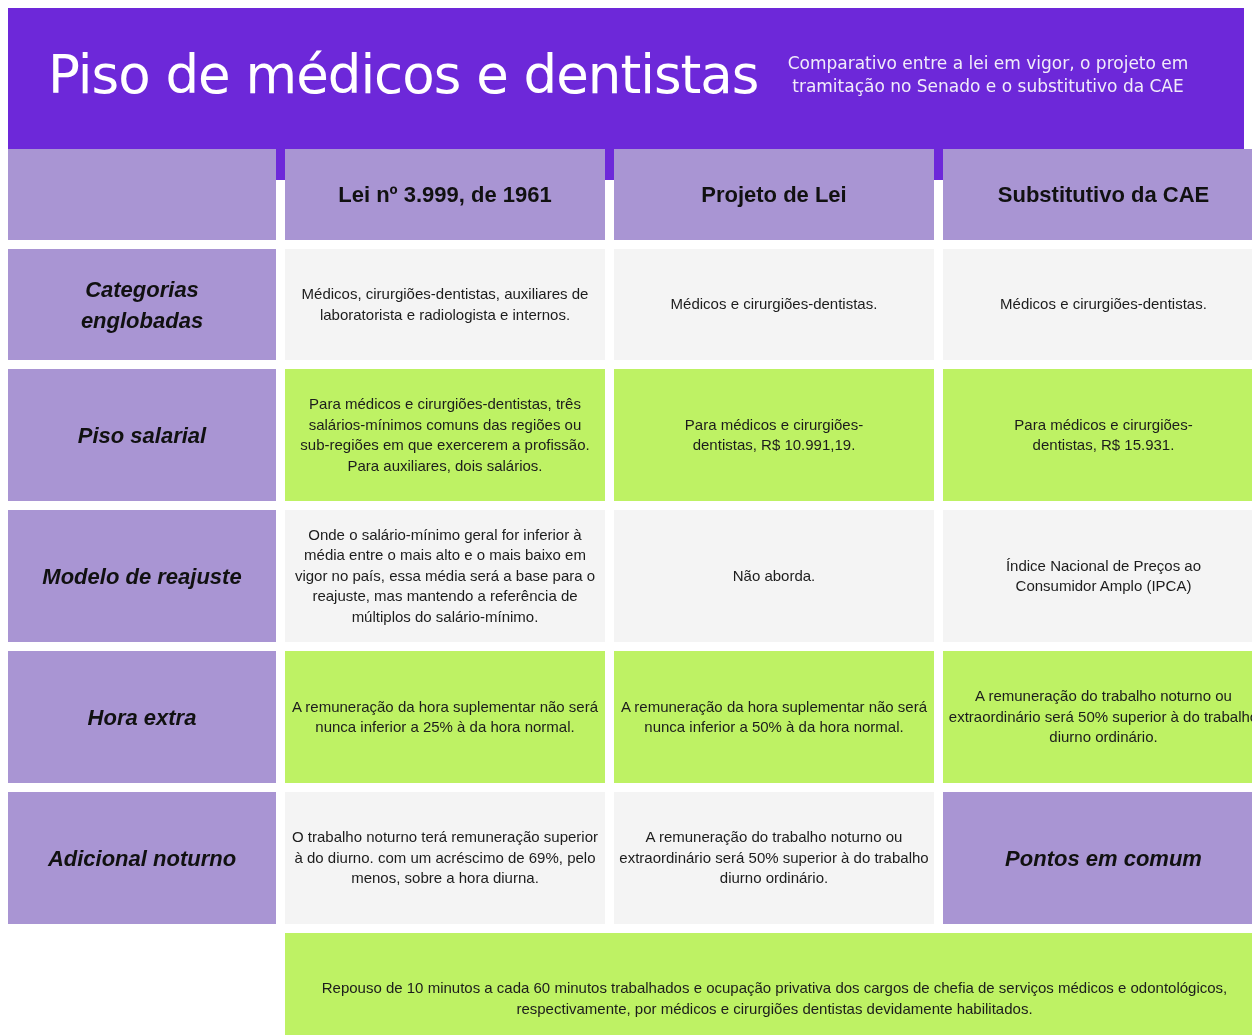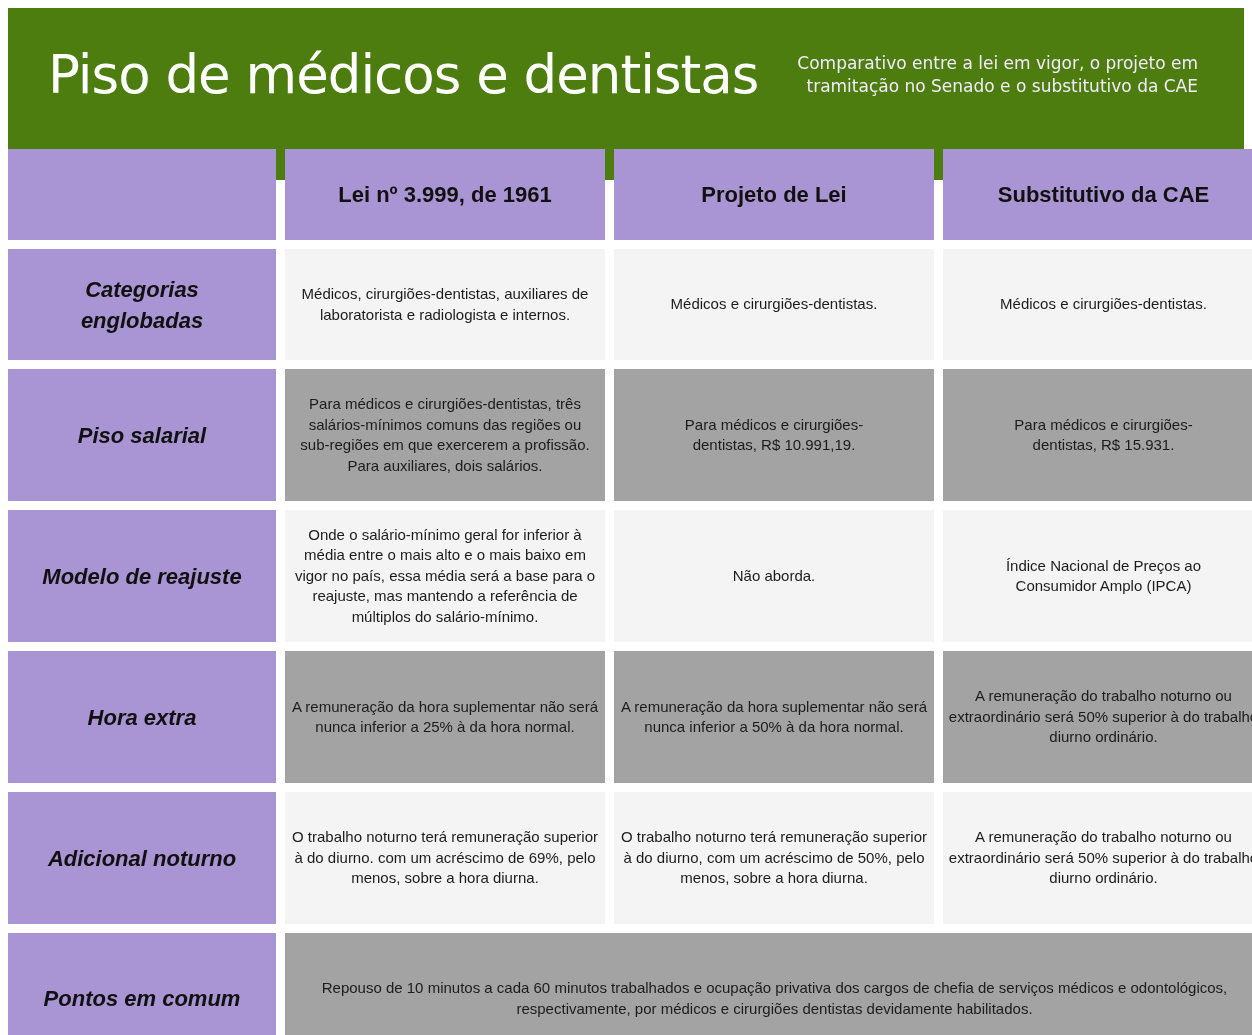--- a/index.html
+++ b/index.html
@@ -1,41 +1,41 @@
 <!DOCTYPE html>
 <html><head>
   <meta charset="utf-8">
   <style>
     html, body { margin: 0; padding: 0; background: #ffffff; }
     body { width: 1252px; height: 1035px; position: relative; overflow: hidden; font-family: "Liberation Sans", sans-serif; }
     .banner {
       position: absolute; left: 8px; top: 8px; width: 1236px; height: 172px;
-      background: #4d7c0f; color: #ffffff;
+      background: #6d28d9; color: #ffffff;
     }
     .banner-title {
       position: absolute; left: 40px; top: 32px; font-size: 53px; line-height: 70px;
       font-family: "DejaVu Sans", sans-serif; letter-spacing: -1px; font-weight: normal; margin: 0;
     }
     .banner-sub {
-      position: absolute; left: 770px; top: 44px; width: 420px; text-align: right;
+      position: absolute; left: 770px; top: 44px; width: 420px; text-align: center;
       font-size: 17px; line-height: 23px; font-family: "DejaVu Sans", sans-serif; color: #f1ecfa;
     }
     .grid {
       position: absolute; left: 8px; top: 149px;
       display: grid;
       grid-template-columns: 268px 320px 320px 321px;
       grid-template-rows: 91px 111px 132px 132px 132px 132px 131px;
       column-gap: 2px; row-gap: 3px; gap: 9px;
     }
     .cell { display: flex; align-items: center; justify-content: center; text-align: center; box-sizing: border-box; }
     .hd { background: #a995d3; color: #111; font-weight: bold; font-size: 22px; line-height: 32px; padding: 0 10px; }
     .rowhead { background: #a995d3; color: #111; font-weight: bold; font-size: 22px; line-height: 31px; padding: 0 16px; font-style: italic; }
     .body { color: #1c1c1c; font-size: 15px; line-height: 20.5px; padding: 0 4px; }
     .gray { background: #f4f4f4; }
-    .white { background: #a3a3a3; }
+    .white { background: #bef264; }
     .span3 { grid-column: 2 / span 3; padding: 0 30px; }
     .hd span, .body span, .rowhead span { display: block; }
   </style>
 </head>
 <body>
 
 <div class="banner">
   <h1 class="banner-title">Piso de médicos e dentistas</h1>
   <div class="banner-sub">Comparativo entre a lei em vigor, o projeto em tramitação no Senado e o substitutivo da CAE</div>
 </div>
@@ -66,18 +66,17 @@
   <div class="cell body gray">Não aborda.</div>
   <div class="cell body gray" style="padding:0 50px;">Índice Nacional de Preços ao Consumidor Amplo (IPCA)</div>
 
   <div class="cell rowhead">Hora extra</div>
   <div class="cell body white">A remuneração da hora suplementar não será nunca inferior a 25% à da hora normal.</div>
   <div class="cell body white">A remuneração da hora suplementar não será nunca inferior a 50% à da hora normal.</div>
   <div class="cell body white">A remuneração do trabalho noturno ou extraordinário será 50% superior à do trabalho diurno ordinário.</div>
 
   <div class="cell rowhead">Adicional noturno</div>
   <div class="cell body gray">O trabalho noturno terá remuneração superior à do diurno. com um acréscimo de 69%, pelo menos, sobre a hora diurna.</div>
-  <div class="cell body gray">O trabalho noturno terá remuneração superior à do diurno, com um acréscimo de 50%, pelo menos, sobre a hora diurna.</div>
   <div class="cell body gray">A remuneração do trabalho noturno ou extraordinário será 50% superior à do trabalho diurno ordinário.</div>
 
   <div class="cell rowhead">Pontos em comum</div>
   <div class="cell body white span3">Repouso de 10 minutos a cada 60 minutos trabalhados e ocupação privativa dos cargos de chefia de serviços médicos e odontológicos, respectivamente, por médicos e cirurgiões dentistas devidamente habilitados.</div>
 </div>
 
 </body></html>

